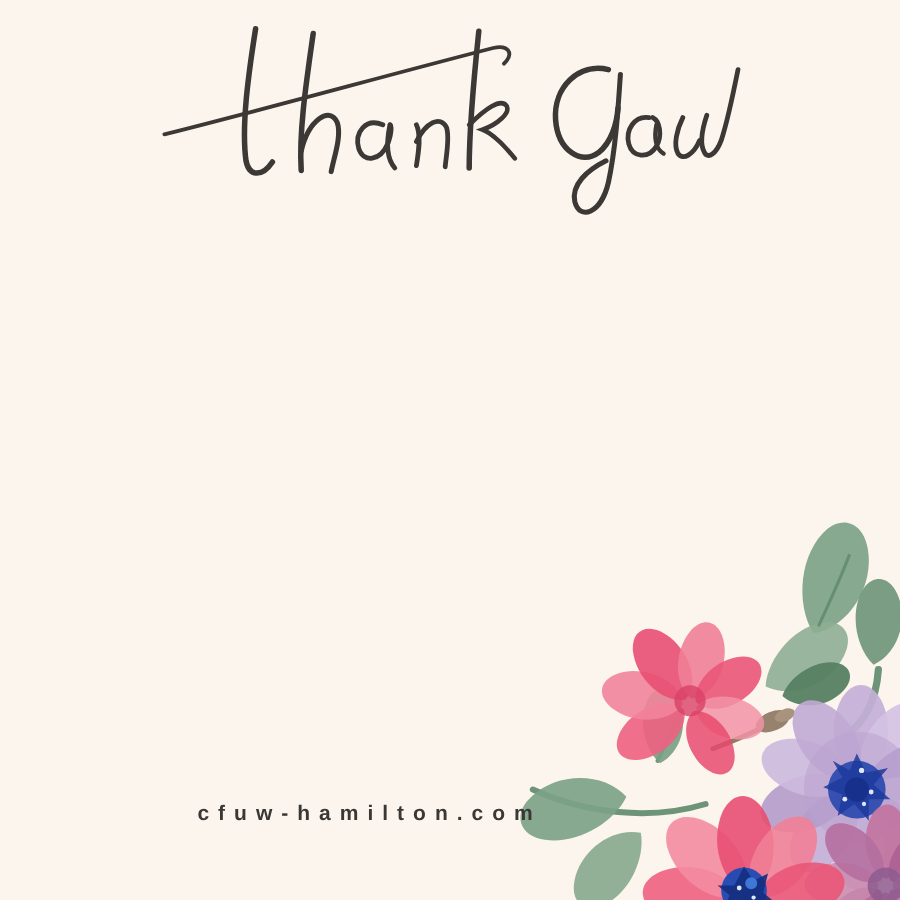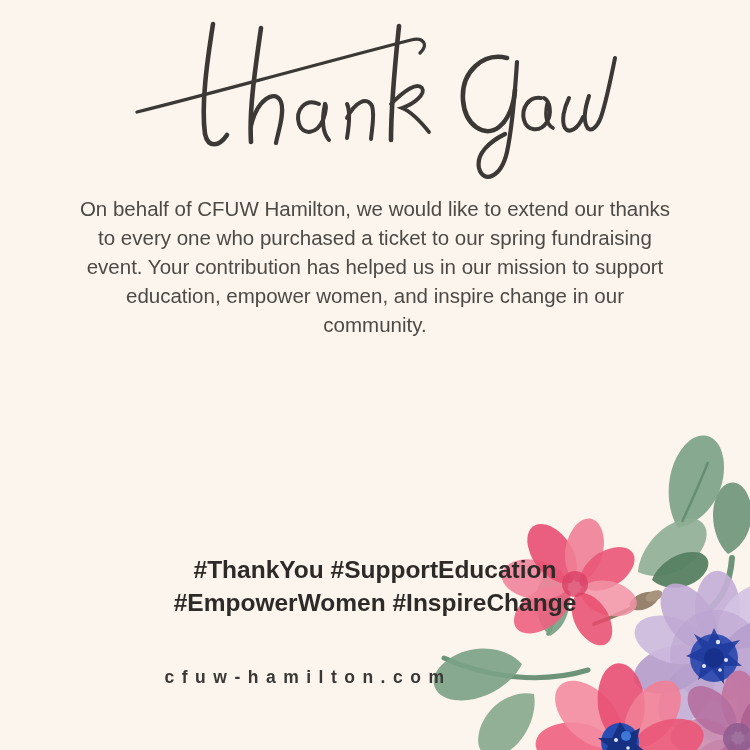--- a/index.html
+++ b/index.html
@@ -95,24 +95,22 @@
 
       <path d="M392,58 C368,52 346,72 348,100 C350,126 370,138 384,127 C394,119 399,104 400,90" stroke-width="4.6"></path>
       <path d="M402,62 C400,92 398,124 392,152 C386,178 368,184 364,168 C361,154 374,142 390,134" stroke-width="4.2"></path>
       <path d="M426,98 C414,96 406,108 409,120 C412,131 425,133 432,122 C437,113 435,101 429,98" stroke-width="4"></path>
       <path d="M432,104 C430,114 431,124 438,128" stroke-width="3.6"></path>
       <path d="M454,98 C449,108 446,121 450,128 C454,134 463,129 468,117" stroke-width="4"></path>
       <path d="M474,96 C470,108 468,120 472,127 C475,133 482,128 486,117 C491,102 496,78 500,58" stroke-width="4"></path>
     </svg>
   </div>
 
-  <p class="msg msg-1">On behalf of CFUW Hamilton, we would like to extend our thanks  to every one who purchased a ticket to our spring fundraising event. Your contribution has helped us in our mission to support education, empower women, and inspire change in our community.</p>
-
-
-  <p class="hashtags">#ThankYou #SupportEducation #EmpowerWomen #InspireChange</p>
+
+
 
   <p class="website">cfuw-hamilton.com</p>
 
   <svg class="floral" width="320" height="320" viewBox="0 0 320 320" aria-hidden="true">
     <defs>
       <path id="leaf" d="M0,0 C10,-16 36,-26 54,-18 C64,-13 65,-2 54,6 C38,18 12,16 0,0 Z"></path>
       <path id="petal" d="M0,-6 C-15,-12 -24,-40 -12,-62 C-2,-78 14,-72 19,-50 C23,-28 14,-10 0,-6 Z"></path>
     </defs>
 
     <g>

